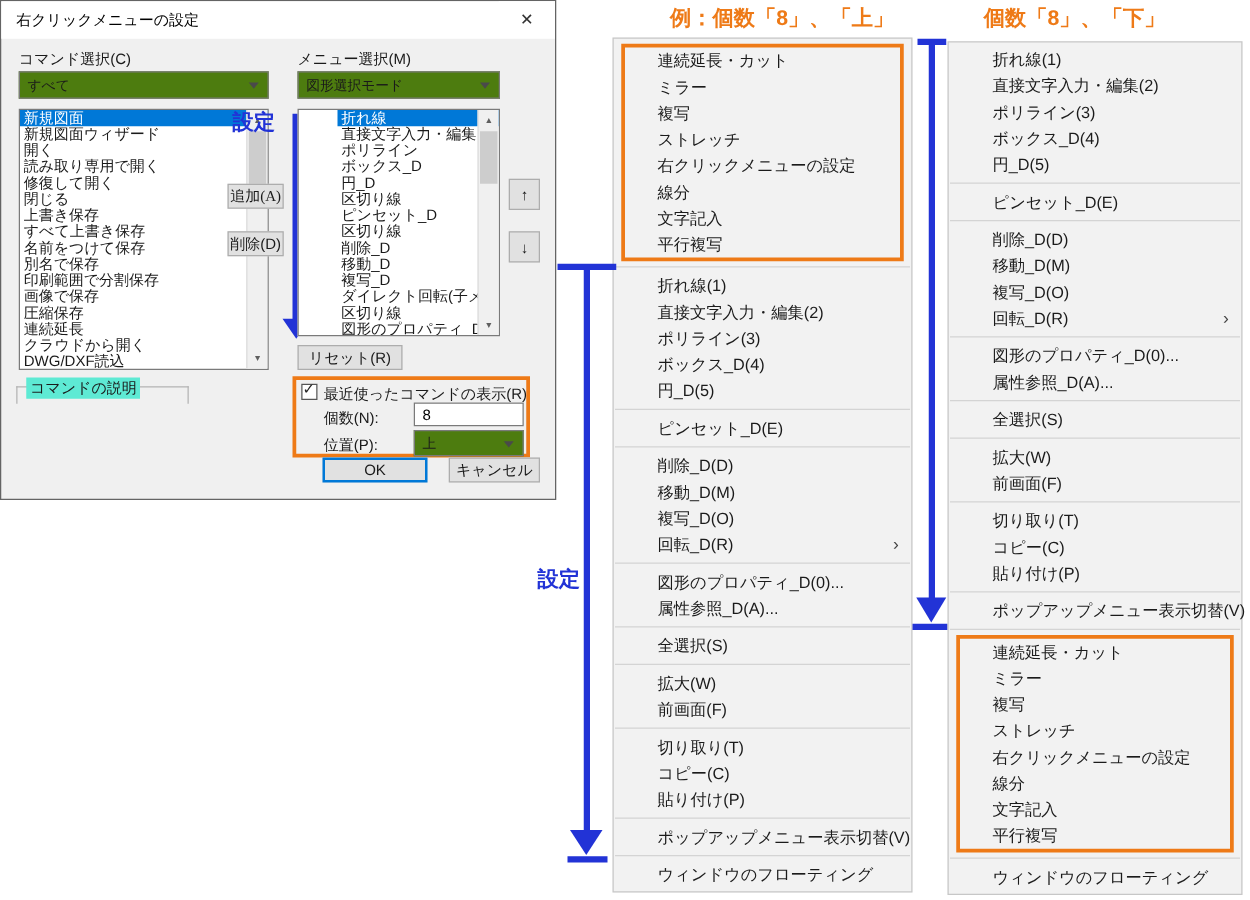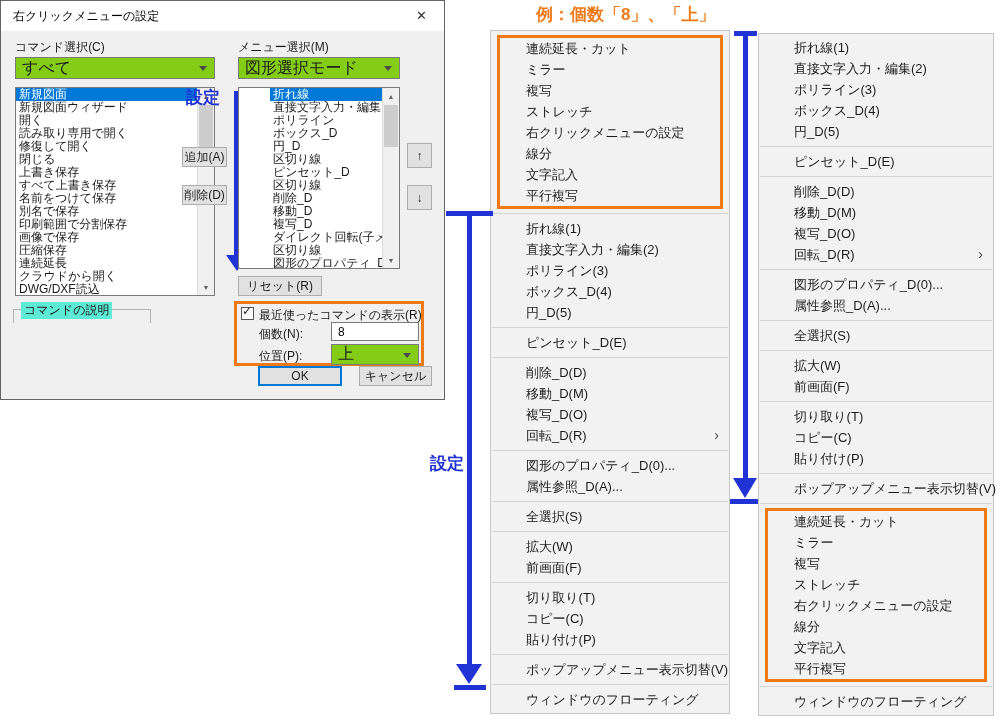--- a/index.html
+++ b/index.html
@@ -11,21 +11,21 @@
   }
   
   .dialog {
     position:absolute; left:0; top:0; width:445px; height:400px;
     background:#f0f0f0; border:1px solid #646464;
   }
   .titlebar { position:absolute; left:0; top:0; width:100%; height:30px; background:#ffffff; display:flex; align-items:center; }
   .title { font-size:12px; color:#000; padding-left:12px; }
   .close-btn { position:absolute; right:0; top:0; width:45px; height:29px; background:#ffffff; border:none; font-size:13px; color:#333; display:flex; align-items:center; justify-content:center; cursor:pointer; }
   .lbl { position:absolute; font-size:12px; color:#1a1a1a; white-space:nowrap; }
-  .combo { position:absolute; background:#84cc16; border:1px solid #7a7a7a; font-size:16px; display:flex; align-items:center; padding-left:6px; }
+  .combo { position:absolute; background:#4d7c0f; border:1px solid #7a7a7a; font-size:11px; display:flex; align-items:center; padding-left:6px; }
   .chev { position:absolute; right:7px; top:50%; margin-top:-2px; width:0; height:0; border-left:4px solid transparent; border-right:4px solid transparent; border-top:5px solid #4a4a4a; }
   .listbox { position:absolute; background:#ffffff; border:1px solid #7a7a7a; overflow:hidden; }
   .list-item { height:13px; line-height:13px; font-size:12px; padding:0 20px 0 3px; white-space:nowrap; overflow:hidden; }
   .list-item.sel { background:#0078d7; color:#ffffff; }
   .sb { position:absolute; right:0; top:0; bottom:0; width:17px; background:#f0f0f0; border-left:1px solid #dcdcdc; }
   .sb-btn { position:absolute; left:0; width:16px; height:16px; font-size:7px; color:#5f5f5f; display:flex; align-items:center; justify-content:center; }
   .sb-btn.top { top:0; } .sb-btn.bottom { bottom:0; }
   .sb-thumb { position:absolute; left:1px; width:14px; background:#cdcdcd; }
   .btn { position:absolute; background:#e1e1e1; border:1px solid #adadad; font-size:12px; color:#1a1a1a; display:flex; align-items:center; justify-content:center; cursor:pointer; font-family:inherit; }
   .btn.primary { border:2px solid #0078d7; }
@@ -116,21 +116,21 @@
         <div class="list-item">ピンセット_D</div>
         <div class="list-item">区切り線</div>
         <div class="list-item">削除_D</div>
         <div class="list-item">移動_D</div>
         <div class="list-item">複写_D</div>
         <div class="list-item">ダイレクト回転(子メニュー)</div>
         <div class="list-item">区切り線</div>
         <div class="list-item">図形のプロパティ_D</div>
       </div>
 
-    <button class="btn" style="left:181px; top:146px; width:45px; height:20px;">追加(A)</button>
+    <button class="btn" style="left:181px; top:146px; width:45px; height:20px;font-family:Liberation Serif, serif;">追加(A)</button>
     <button class="btn" style="left:181px; top:184px; width:45px; height:20px;">削除(D)</button>
 
     <button class="btn" style="left:406px; top:142px; width:25px; height:25px;">
         <span>↑</span>
       </button>
     <button class="btn" style="left:406px; top:184px; width:25px; height:25px;">
         <span>↓</span>
       </button>
 
     <button class="btn" style="left:237px; top:275px; width:84px; height:20px;">リセット(R)</button>
@@ -215,20 +215,21 @@
         <div class="menu-item"><span>ウィンドウのフローティング</span></div>
       </div>
     </div>
 
   <div class="blue-bar" style="left:446px; top:211px; width:47px; height:5px;"></div>
   <div class="blue-bar" style="left:467px; top:214px; width:5px; height:452px;"></div>
   <div class="blue-head" style="left:456px; top:664px; border-width:20px 13px 0 13px;"></div>
   <div class="blue-bar" style="left:454px; top:685px; width:32px; height:5px;"></div>
   <div class="blue-text" style="left:430px; top:452px;">設定</div>
 
+  <div class="orange-heading" style="left:748px; top:3px;">個数「8」、「下」</div>
 
   <div class="blue-bar" style="left:734px; top:31px; width:23px; height:5px;"></div>
   <div class="blue-bar" style="left:743px; top:34px; width:5px; height:446px;"></div>
   <div class="blue-head" style="left:733px; top:478px; border-width:20px 12px 0 12px;"></div>
   <div class="blue-bar" style="left:730px; top:499px; width:31px; height:5px;"></div>
 
   <div class="menu" style="left:758px; top:33px; width:236px;">
       <div>
         <div class="menu-item"><span>折れ線(1)</span></div>
         <div class="menu-item"><span>直接文字入力・編集(2)</span></div>

